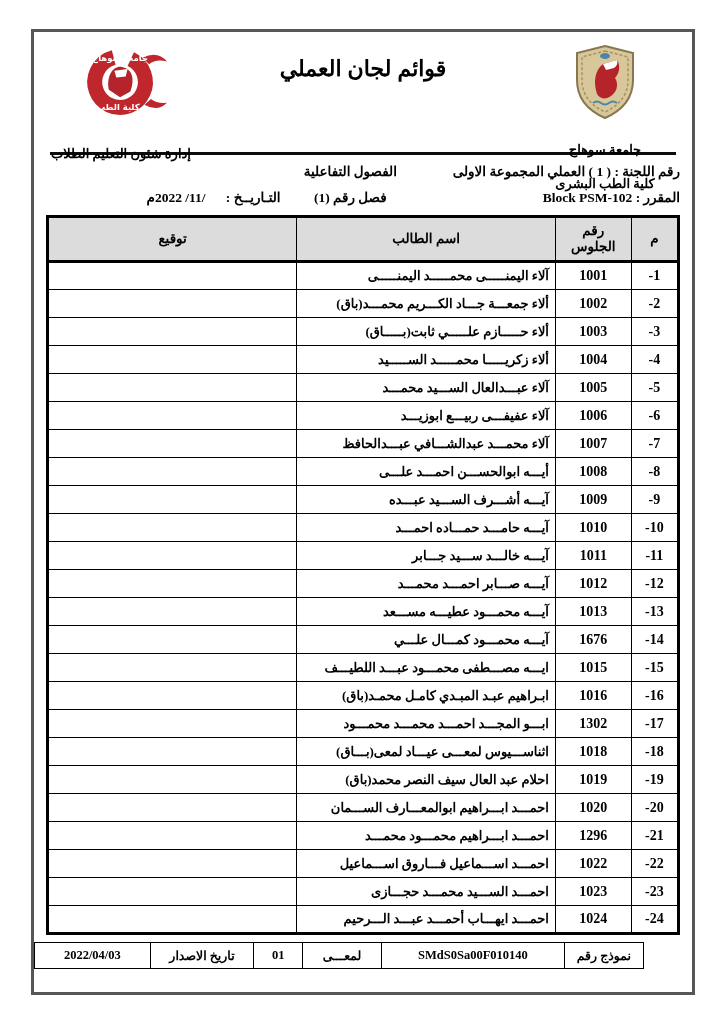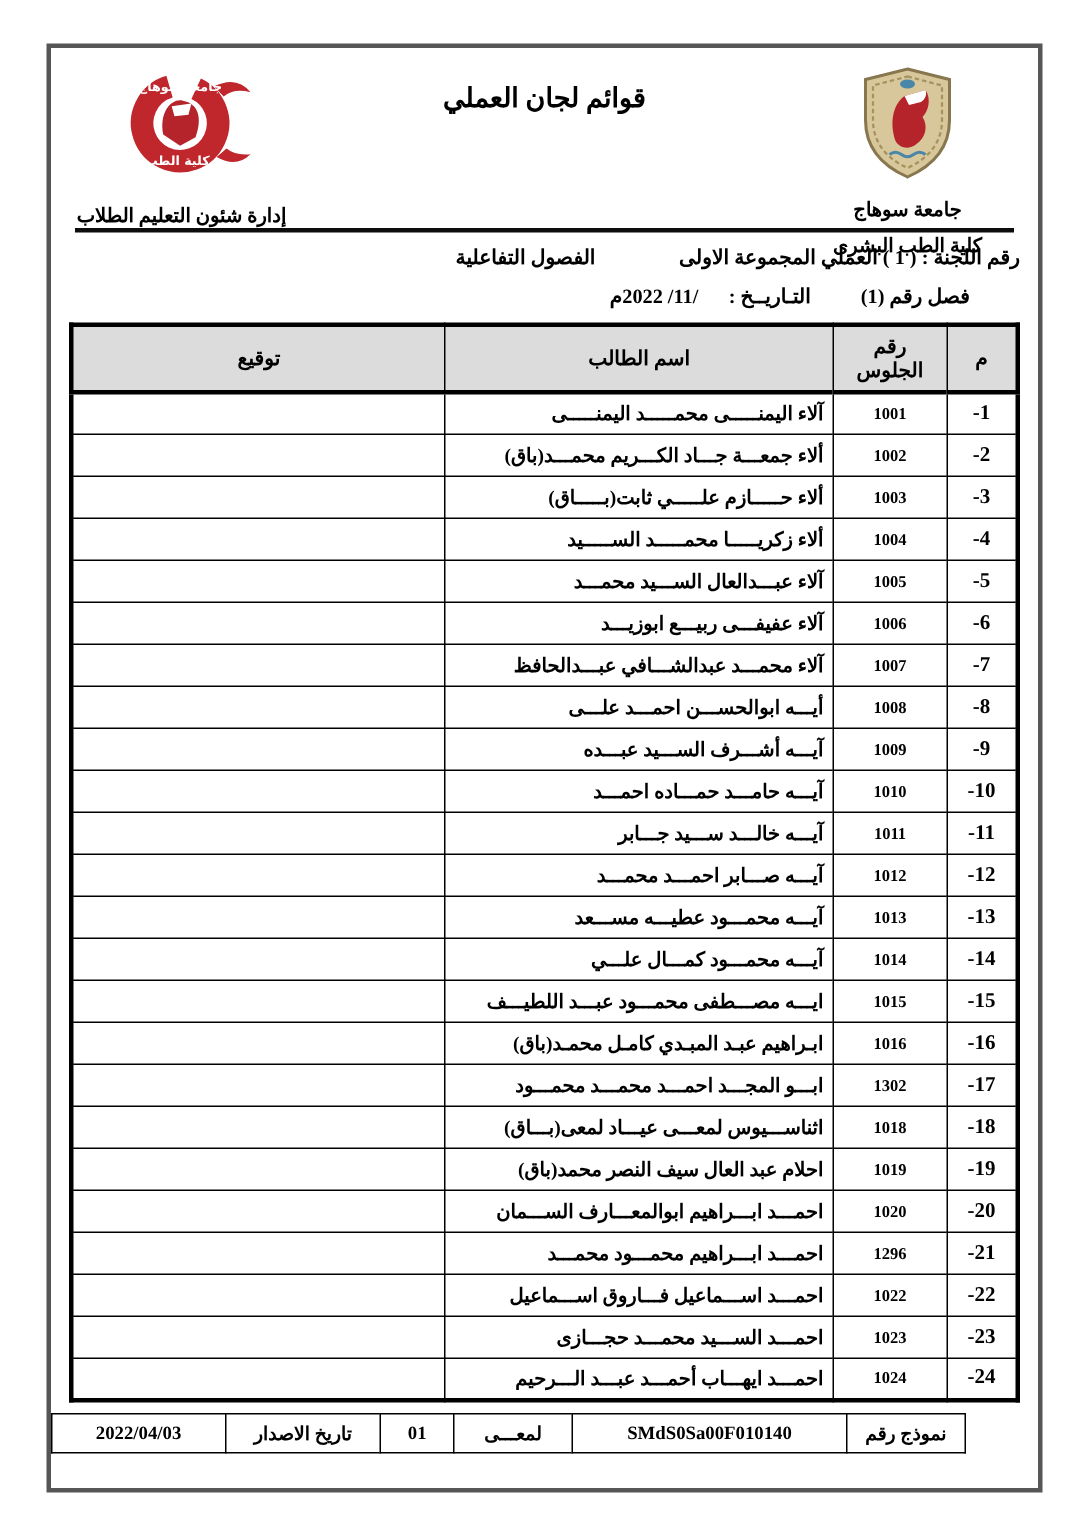--- a/index.html
+++ b/index.html
@@ -8,23 +8,23 @@
 
   .page {
     position: absolute; left: 31px; top: 29px;
     width: 664px; height: 966px;
     border: 3px solid #565656; background: #fff;
   }
 
   
   .header-row { direction: rtl; display: flex; align-items: flex-start; padding: 12px 8px 0; height: 116px; }
   .logo-block { width: 158px; text-align: center; }
-  .logo-caption { font-family: "Liberation Serif", "DejaVu Serif", serif; font-weight: bold; font-size: 13px; line-height: 1.25; margin-top: 8px; }
+  .logo-caption { font-family: "Liberation Serif", "DejaVu Serif", serif; font-weight: bold; font-size: 13px; line-height: 1.25; margin-top: 18px; }
   .title-block { flex: 1; text-align: center; direction: rtl; padding-top: 8px; }
-  .title-line { font-family: Liberation Serif, serif; font-weight: bold; font-size: 18px; line-height: 1.55; }
+  .title-line { font-family: Liberation Sans, sans-serif; font-weight: bold; font-size: 22px; line-height: 1.55; }
 
   .rule { height: 3px; background: #0d0d0d; margin: 4px 16px 8px; }
 
   
   .info { direction: rtl; padding: 0 12px; font-family: "Liberation Serif", "DejaVu Serif", serif; font-weight: bold; font-size: 13.5px; }
   .info-row { display: flex; margin-bottom: 9px; }
   .info-c1 { width: 41%; text-align: start; }
   .info-c2 { width: 22%; text-align: center; }
   .info-c3 { width: 37%; text-align: start; white-space: pre; }
 
@@ -35,21 +35,21 @@
     border: 3px solid #000;
     font-family: "Liberation Serif", "DejaVu Serif", serif;
   }
   table.students th {
     background: #dcdcdc; border: 1px solid #000; border-bottom: 3px solid #000;
     font-weight: bold; font-size: 13.5px; height: 45px; line-height: 1.15;
   }
   table.students td { border: 1px solid #000; height: 28px; font-weight: bold; }
   .w-serial { width: 7.5%; } .w-seat { width: 12%; } .w-name { width: 41%; } .w-sign { width: 39.5%; }
   td.col-serial { direction: ltr; text-align: center; font-size: 14px; }
-  td.col-seat   { direction: ltr; text-align: center; font-size: 11px; }
+  td.col-seat   { direction: ltr; text-align: center; font-size: 14px; }
   td.col-name   { text-align: right; padding: 0 6px; font-size: 13px; white-space: nowrap; overflow: hidden; }
   td.col-sign   { background: #fff; }
 
   
   table.footer {
     direction: rtl; border-collapse: collapse; table-layout: fixed;
     width: 610px; margin: 7px 4px 0 0; margin-right: 8px;
     font-family: "Liberation Serif", "DejaVu Serif", serif; font-weight: bold; font-size: 12.5px;
   }
   table.footer td { border: 1.5px solid #000; height: 26px; text-align: center; }
@@ -97,20 +97,21 @@
   </div>
 
   <div class="rule"></div>
 
   <div class="info">
     <div class="info-row">
       <span class="info-c1">رقم اللجنة : ( 1 ) العملي المجموعة الاولى</span>
       <span class="info-c2">الفصول التفاعلية</span>
     </div>
     <div class="info-row">
+      <span class="info-c1">المقرر : Block PSM-102</span>
       <span class="info-c2">فصل رقم (1)</span>
       <span class="info-c3">التـاريــخ :&nbsp;&nbsp;&nbsp;&nbsp;&nbsp;&nbsp;/11/ 2022م</span>
     </div>
   </div>
 
   <table class="students">
     <colgroup>
       <col class="w-serial">
         <col class="w-seat">
         <col class="w-name">
@@ -201,21 +202,21 @@
           <td class="col-sign"></td>
         </tr>
         <tr>
           <td class="col-serial">-13</td>
           <td class="col-seat">1013</td>
           <td class="col-name">آيـــه محمـــود عطيـــه مســـعد</td>
           <td class="col-sign"></td>
         </tr>
         <tr>
           <td class="col-serial">-14</td>
-          <td class="col-seat">1014</td>
+          <td class="col-seat">1676</td>
           <td class="col-name">آيـــه محمـــود كمـــال علـــي</td>
           <td class="col-sign"></td>
         </tr>
         <tr>
           <td class="col-serial">-15</td>
           <td class="col-seat">1015</td>
           <td class="col-name">ايـــه مصـــطفى محمـــود عبـــد اللطيـــف</td>
           <td class="col-sign"></td>
         </tr>
         <tr>

